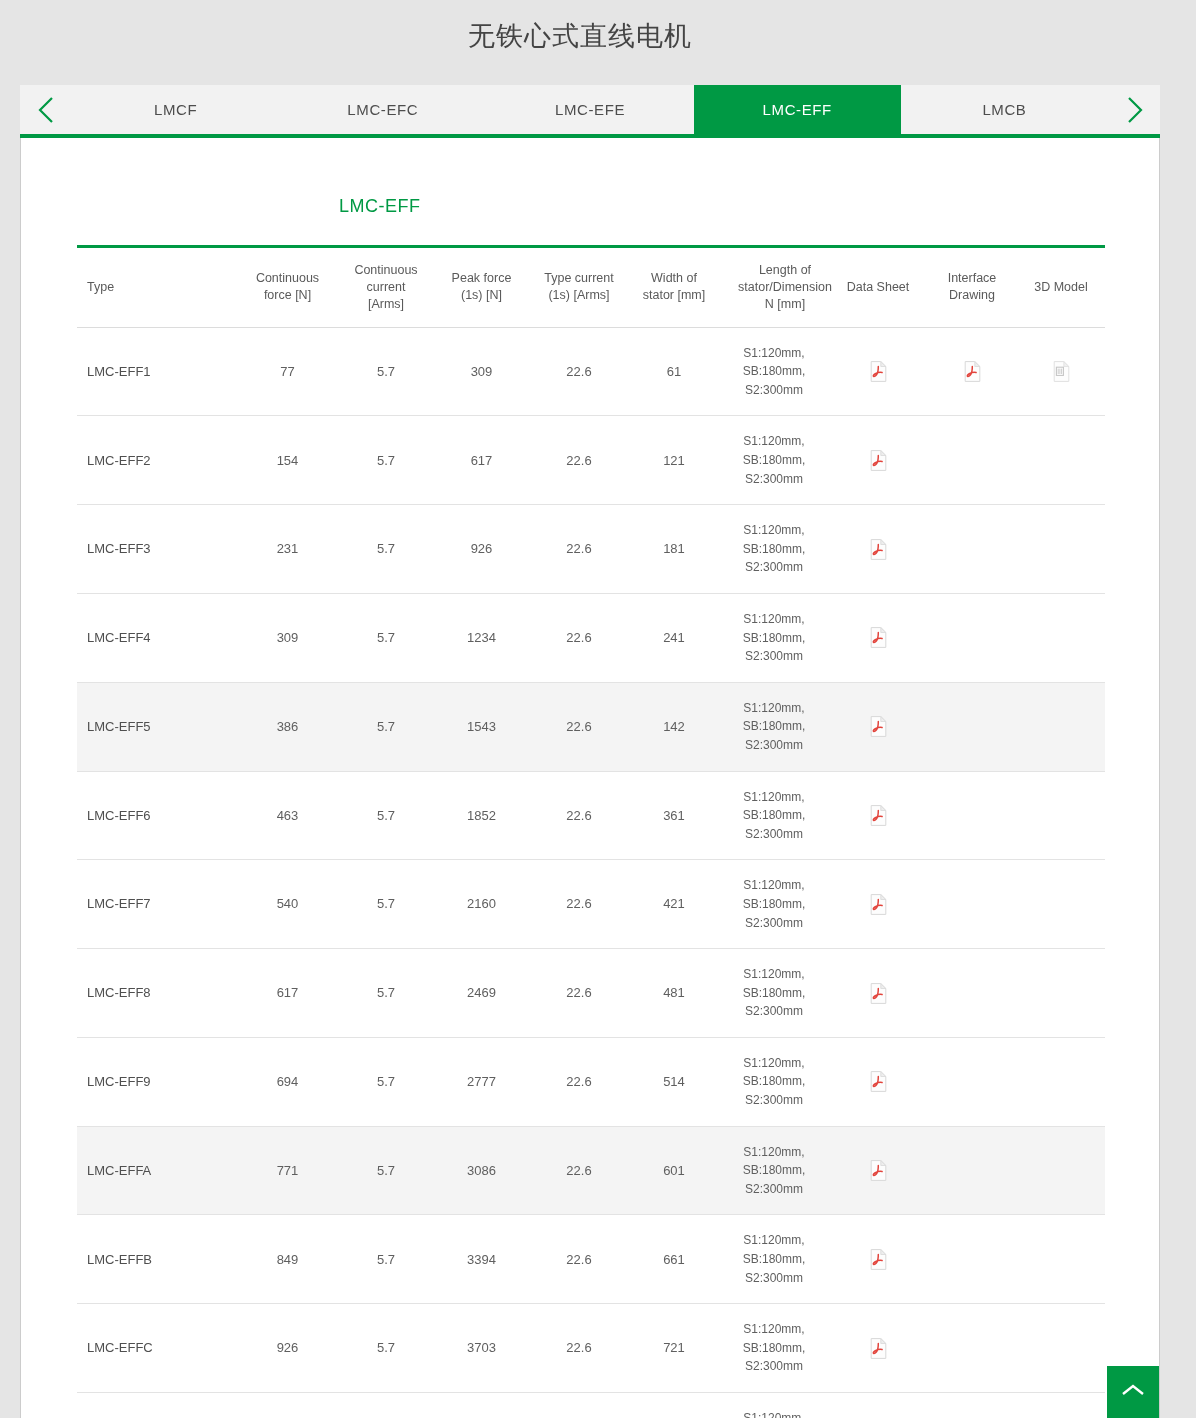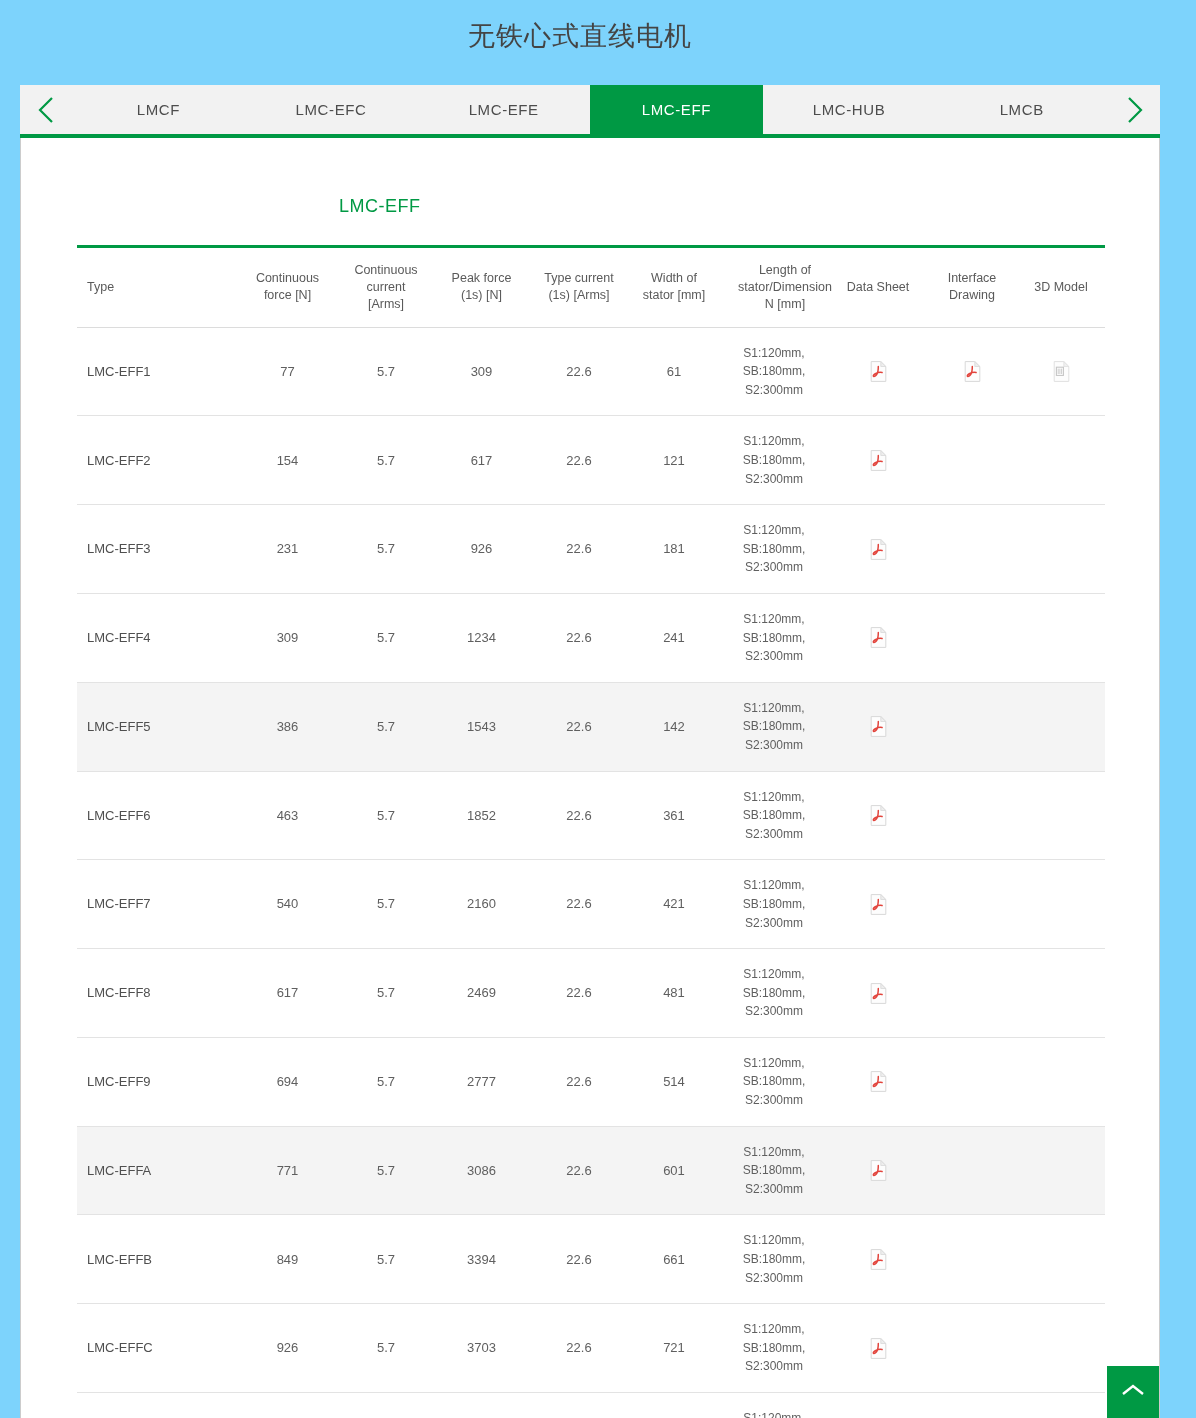--- a/index.html
+++ b/index.html
@@ -9,21 +9,21 @@
     width: 1196px; height: 1418px;
     background: #ffffff;
     font-family: "Liberation Sans", "DejaVu Sans", sans-serif;
     overflow: hidden;
   }
 
   #page {
     position: relative;
     width: 1196px;
     height: 1418px;
-    background: #7dd3fc;
+    background: #e5e5e5;
     padding-left: 28px;
   }
 
   
   .page-title {
     position: absolute;
     top: 20px;
     left: 0;
     width: 1160px;
     text-align: center;
@@ -211,23 +211,20 @@
         <span>LMCF</span>
       </div>
       <div class="tab">
         <span>LMC-EFC</span>
       </div>
       <div class="tab">
         <span>LMC-EFE</span>
       </div>
       <div class="tab active">
         <span>LMC-EFF</span>
-      </div>
-      <div class="tab">
-        <span>LMC-HUB</span>
       </div>
       <div class="tab">
         <span>LMCB</span>
       </div>
     </div>
 
     <div class="tab-arrow">
       <span>
         <svg width="20" height="30" viewBox="0 0 20 30" aria-hidden="true">
           <polyline points="5,3 17,15 5,27" fill="none" stroke="#009944" stroke-width="2.2"></polyline>

